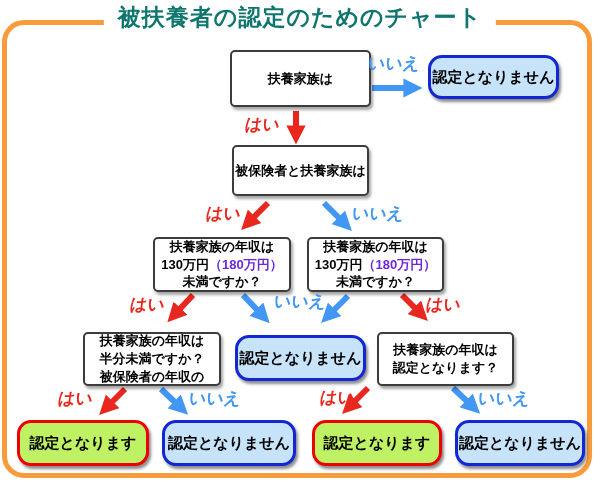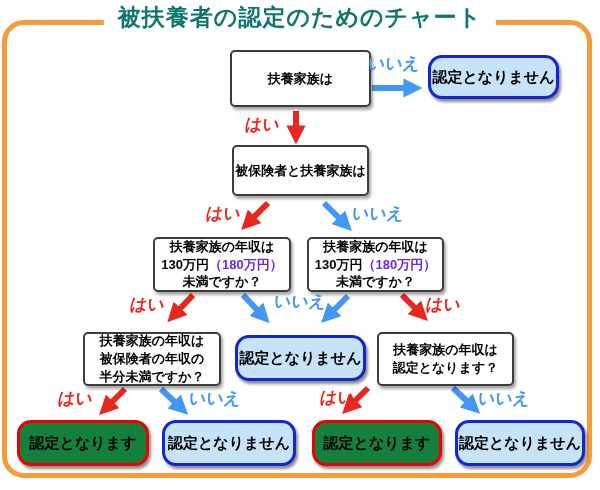--- a/index.html
+++ b/index.html
@@ -24,21 +24,21 @@
     display:flex;flex-direction:column;justify-content:center;align-items:center;
     font-size:13px;line-height:1.38;font-weight:600;color:#000;text-align:center;z-index:2;
   }
   .result{
     position:absolute;border-radius:14px;border:3px solid;
     box-shadow:2px 3px 3px rgba(0,0,0,0.45);
     display:flex;justify-content:center;align-items:center;
     font-size:15px;font-weight:600;color:#000;white-space:nowrap;z-index:2;
   }
   .result.deny{background:#C6E3FA;border-color:#1226D2;}
-  .result.approve{background:#15803d;border-color:#EE0000;}
+  .result.approve{background:#bef264;border-color:#EE0000;}
   .albl{
     position:absolute;font-size:17px;font-weight:bold;white-space:nowrap;
     transform:skewX(-8deg);z-index:2;
   }
   .albl.yes{color:#E8281E;}
   .albl.no{color:#4296F4;}
   .red{color:#6d28d9;}
   svg.arrows{position:absolute;left:0;top:0;z-index:1;pointer-events:none;}
 </style>
 </head>
@@ -100,22 +100,22 @@
     </div>
     <div>未満ですか？</div>
   </div>
 
   <div class="albl yes" style="left:130px;top:293px;">はい</div>
   <div class="albl no" style="left:274px;top:290px;">いいえ</div>
   <div class="albl yes" style="left:426px;top:293px;">はい</div>
 
   <div class="qbox" style="left:83px;top:332px;width:134px;height:50px;">
     <div>扶養家族の年収は</div>
+    <div>半分未満ですか？</div>
     <div>被保険者の年収の</div>
-    <div>半分未満ですか？</div>
   </div>
   <div class="result deny" style="left:235px;top:335px;width:125px;height:40px;">認定となりません</div>
   <div class="qbox" style="left:377px;top:332px;width:133px;height:50px;">
     <div>扶養家族の年収は</div>
     <div>認定となります？</div>
   </div>
 
   <div class="albl yes" style="left:58px;top:387px;">はい</div>
   <div class="albl no" style="left:189px;top:387px;">いいえ</div>
   <div class="albl yes" style="left:320px;top:386px;">はい</div>

